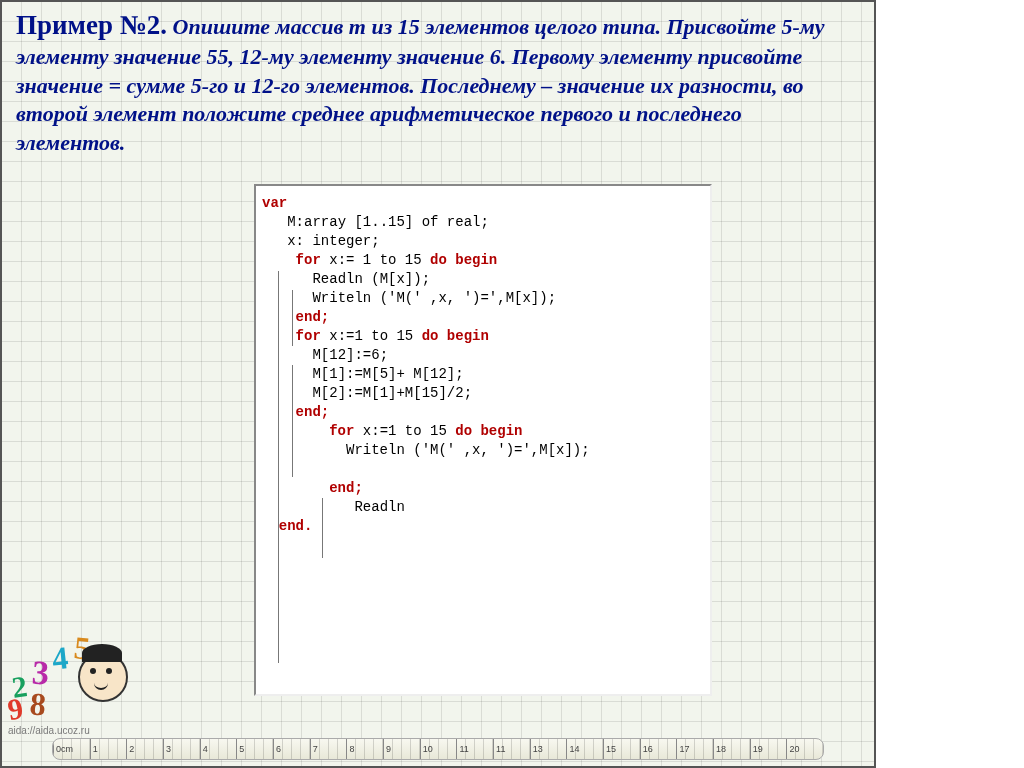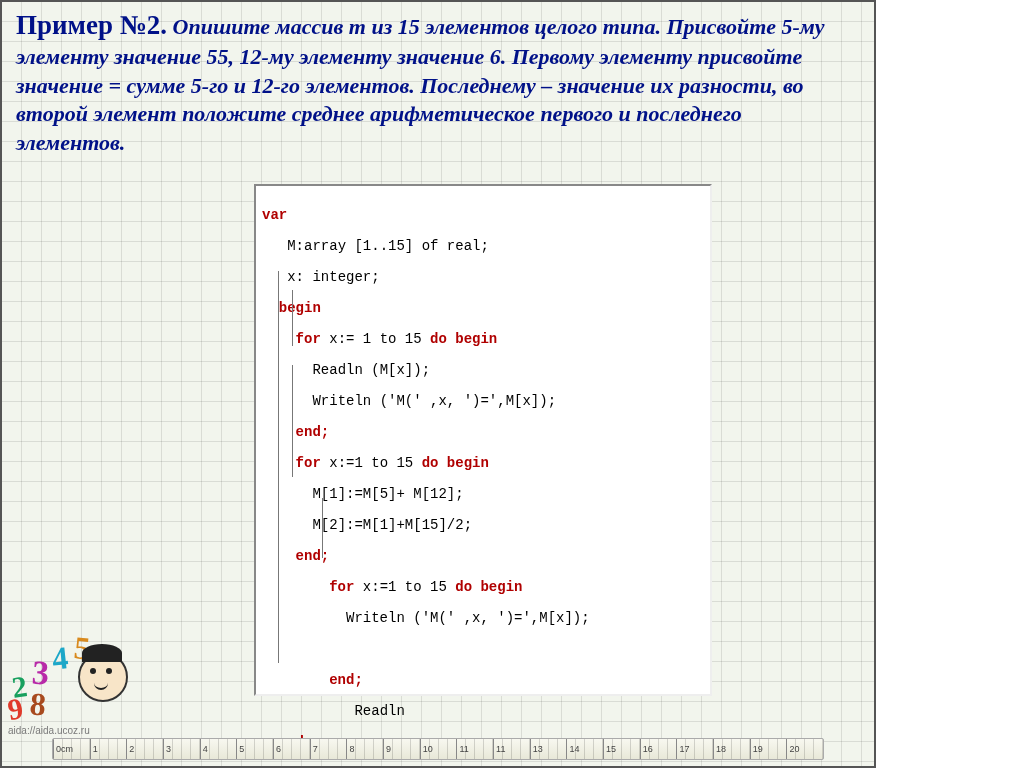--- a/index.html
+++ b/index.html
@@ -45,31 +45,31 @@
     border-top: 2px solid #888;
     border-left: 2px solid #888;
     border-right: 2px solid #eee;
     border-bottom: 2px solid #eee;
     box-sizing: border-box;
     padding: 8px 6px 6px 6px;
     font-family: "Courier New", monospace;
     font-size: 14px;
     line-height: 19px;
   }
-  .cl { white-space: pre; color: #000; position: relative; margin-top: 12px; }
+  .cl { white-space: pre; color: #000; position: relative; }
   .kw { color: #b00000; font-weight: bold; }
   .ruler {
     position: absolute;
     bottom: 6px;
     left: 50px;
     right: 50px;
     height: 20px;
     background: linear-gradient(#f8f8f0,#e8e8d8);
     border: 1px solid #aaa;
-    border-radius: 2px;
+    border-radius: 8px;
     display: flex;
     align-items: center;
     overflow: hidden;
     margin-top: 48px;
   }
   .ruler-tick {
     flex: 1;
     position: relative;
     height: 100%;
     border-left: 1px solid #888;
@@ -107,26 +107,26 @@
 
   <div class="task-text">
     <span class="task-title">Пример №2.</span>
     <span>Опишите массив m из 15 элементов целого типа. Присвойте 5-му элементу значение 55, 12-му элементу значение 6. Первому элементу присвойте значение = сумме 5-го и 12-го элементов. Последнему – значение их разности, во второй элемент положите среднее арифметическое первого и последнего элементов.</span>
   </div>
 
   <div class="code-frame">
     <div class="cl"><span class="kw">var</span></div>
     <div class="cl">   <span>M:array [1..15] of real;</span></div>
     <div class="cl">   <span>x: integer;</span></div>
-    <div class="cl">  <span class="kw">begin</span></div>
     <div class="cl">    <span class="kw">for</span><span> x:= 1 to 15 </span><span class="kw">do begin</span></div>
     <div class="cl">      <span>Readln (M[x]);</span></div>
     <div class="cl">      <span>Writeln ('M(' ,x, ')=',M[x]);</span></div>
     <div class="cl">    <span class="kw">end;</span></div>
     <div class="cl">    <span class="kw">for</span><span> x:=1 to 15 </span><span class="kw">do begin</span></div>
+    <div class="cl">      <span>M[12]:=6;</span></div>
     <div class="cl">      <span>M[1]:=M[5]+ M[12];</span></div>
     <div class="cl">      <span>M[2]:=M[1]+M[15]/2;</span></div>
     <div class="cl">    <span class="kw">end;</span></div>
     <div class="cl">        <span class="kw">for</span><span> x:=1 to 15 </span><span class="kw">do begin</span></div>
     <div class="cl">          <span>Writeln ('M(' ,x, ')=',M[x]);</span></div>
     <div class="cl" style="height:19px;"></div>
     <div class="cl">        <span class="kw">end;</span></div>
     <div class="cl">           <span>Readln</span></div>
     <div class="cl">  <span class="kw">end.</span></div>
 

